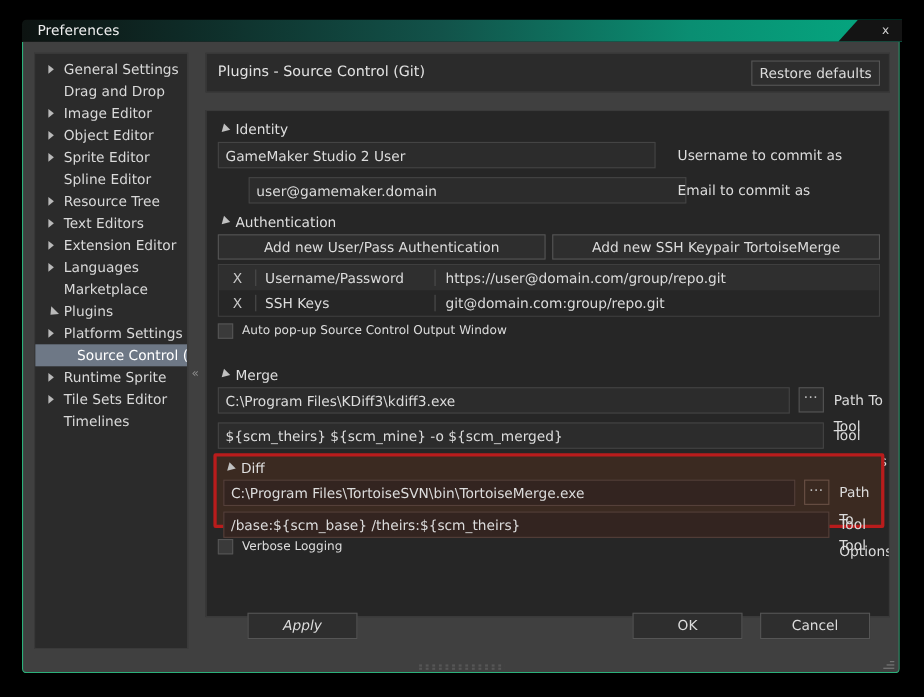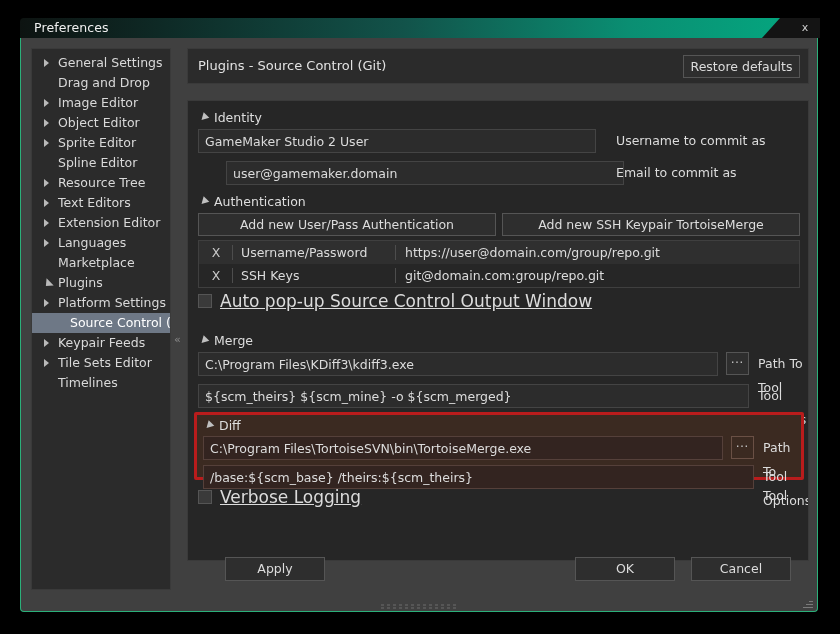--- a/index.html
+++ b/index.html
@@ -131,37 +131,37 @@
   .authrow .type{position:absolute;left:42px;top:0;color:#dcdcdc;}
   .authrow .sep2{position:absolute;left:196px;top:4px;width:1px;height:15px;background:#4d4d4d;}
   .authrow .url{position:absolute;left:206px;top:0;color:#dcdcdc;}
 
   
   .chk{position:relative;height:20px;}
   .chk .box{
     position:absolute;left:10px;top:2px;width:14px;height:14px;
     background:#3a3a3a;border:1px solid #555;box-sizing:border-box;cursor:pointer;
   }
-  .chk .clbl{position:absolute;left:32px;top:0;font-size:17px;line-height:18px;color:#dcdcdc;text-decoration:underline;}
+  .chk .clbl{position:absolute;left:32px;top:0;font-size:11px;line-height:18px;color:#dcdcdc;}
 
   
   .ell{
     width:23px;height:23px;line-height:12px;font-size:13px;letter-spacing:1px;
     color:#bdbdbd;
   }
 
   
   .diffbox{
     position:absolute;left:6px;width:610px;
     background:#3b2a21;border:3px solid #b91c1c;box-sizing:border-box;border-radius:2px;
   }
 
   
   .footer{position:absolute;left:0;top:506px;width:622px;height:36px;}
-  .footer .apply{position:absolute;left:38px;top:3px;width:100px;height:24px;line-height:22px;}
+  .footer .apply{position:absolute;left:38px;top:3px;width:100px;height:24px;line-height:22px;font-style:italic;}
   .footer .ok{position:absolute;left:388px;top:3px;width:100px;height:24px;line-height:22px;}
   .footer .cancel{position:absolute;left:504px;top:3px;width:100px;height:24px;line-height:22px;}
 
   
   .grip{
     position:absolute;left:381px;top:604px;width:78px;height:5px;
     background:repeating-linear-gradient(90deg,#5a5a5a 0 3px,transparent 3px 6px),
                repeating-linear-gradient(90deg,#5a5a5a 0 3px,transparent 3px 6px);
     background-position:0 0, 0 3px;background-size:6px 2px;background-repeat:repeat-x;
     opacity:.85;
@@ -191,21 +191,21 @@
           <div class="tree-item"><span class="arrow"></span><span>Sprite Editor</span></div>
           <div class="tree-item"><span>Spline Editor</span></div>
           <div class="tree-item"><span class="arrow"></span><span>Resource Tree</span></div>
           <div class="tree-item"><span class="arrow"></span><span>Text Editors</span></div>
           <div class="tree-item"><span class="arrow"></span><span>Extension Editor</span></div>
           <div class="tree-item"><span class="arrow"></span><span>Languages</span></div>
           <div class="tree-item"><span>Marketplace</span></div>
           <div class="tree-item open"><span class="arrow"></span><span>Plugins</span></div>
           <div class="tree-item"><span class="arrow"></span><span>Platform Settings</span></div>
           <div class="tree-item indent selected"><span>Source Control (Git)</span></div>
-          <div class="tree-item"><span class="arrow"></span><span>Keypair Feeds</span></div>
+          <div class="tree-item"><span class="arrow"></span><span>Runtime Sprite</span></div>
           <div class="tree-item"><span class="arrow"></span><span>Tile Sets Editor</span></div>
           <div class="tree-item"><span>Timelines</span></div>
         </div>
 
       <div class="splitter">
         <div class="chev">«</div>
       </div>
 
       <div class="right">
 

